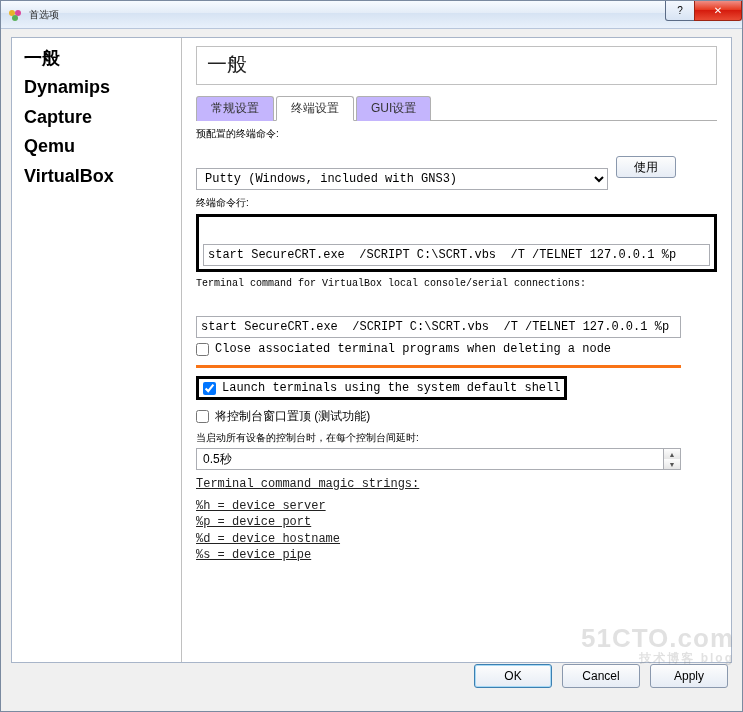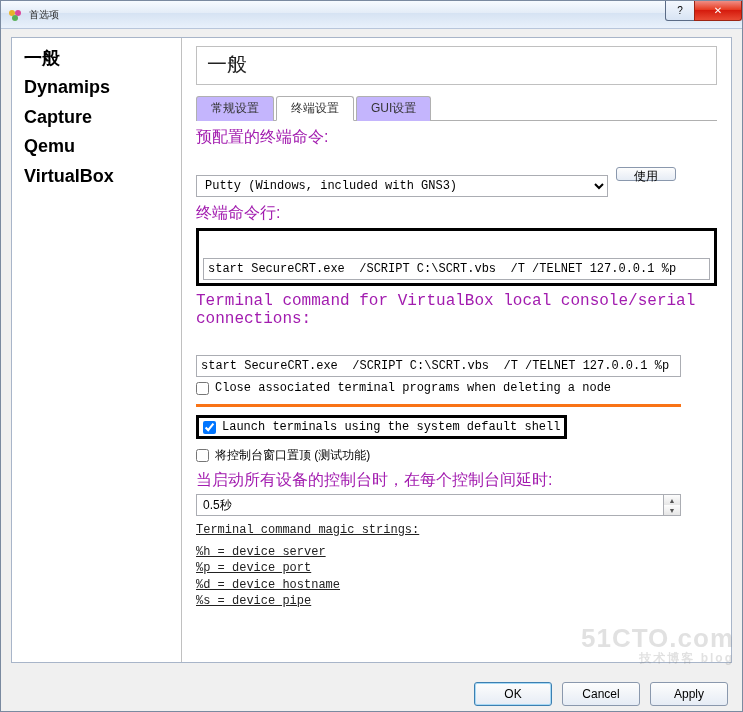--- a/index.html
+++ b/index.html
@@ -113,36 +113,36 @@
   position: relative;
   top: 1px;
 }
 .tab.active {
   background: #fff;
   border-bottom: 1px solid #fff;
 }
 .lbl {
   display: block;
   margin: 6px 0 3px 0;
-  font-size: 16px;
-  color: #a21caf;
+  font-size: 10px;
+  color: #000000;
 }
 .row { display:flex; align-items:center; gap:8px; }
 select.combo, input.txt {
   font-family: "Courier New", monospace;
   font-size: 12px;
   padding: 2px 4px;
   border: 1px solid #abadb3;
   background: #fff;
   height: 22px;
   margin-top: 24px;
 }
 select.combo { width: 412px; }
 .btn {
-  height: 14px;
+  height: 22px;
   min-width: 60px;
   padding: 0 12px;
   border: 1px solid #8a98ad;
   background: linear-gradient(#fdfdfd,#e6ecf5);
   border-radius: 3px;
   font-size: 12px;
   cursor: pointer;
 }
 .hl-box {
   border: 3px solid #000;
@@ -184,21 +184,21 @@
   font-family: "Courier New", monospace;
   font-size: 12px;
   color: #222;
   white-space: pre;
   margin-top:6px;
   line-height:1.35;
   text-decoration:underline;
 }
 .footer {
   position:absolute;
-  bottom: 5px; right: 14px;
+  bottom: 23px; right: 14px;
   display:flex; gap:10px;
 }
 .footer .btn { min-width:78px; height:24px;}
 .footer .btn.default {
   border: 1px solid #3c7fb1;
   box-shadow: inset 0 0 0 1px #a7d9f5;
 }
 .watermark {
   position:absolute;
   right:8px; bottom:44px;

